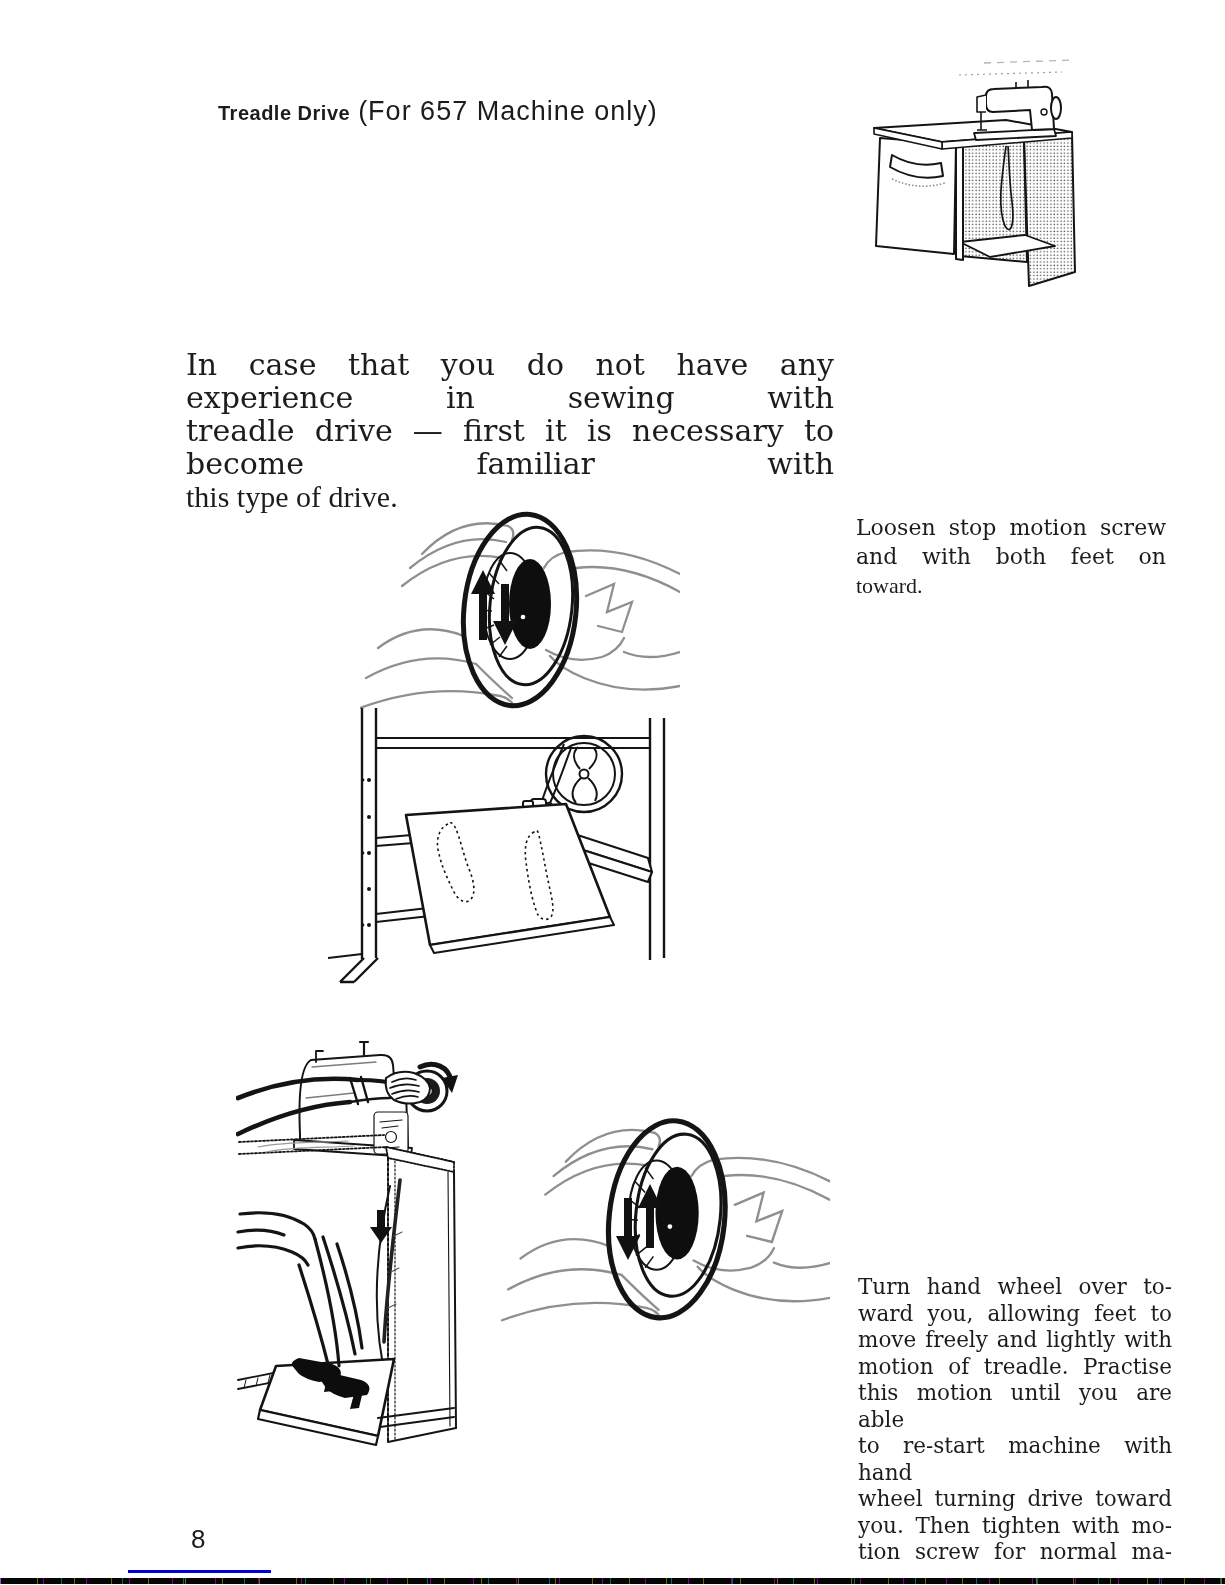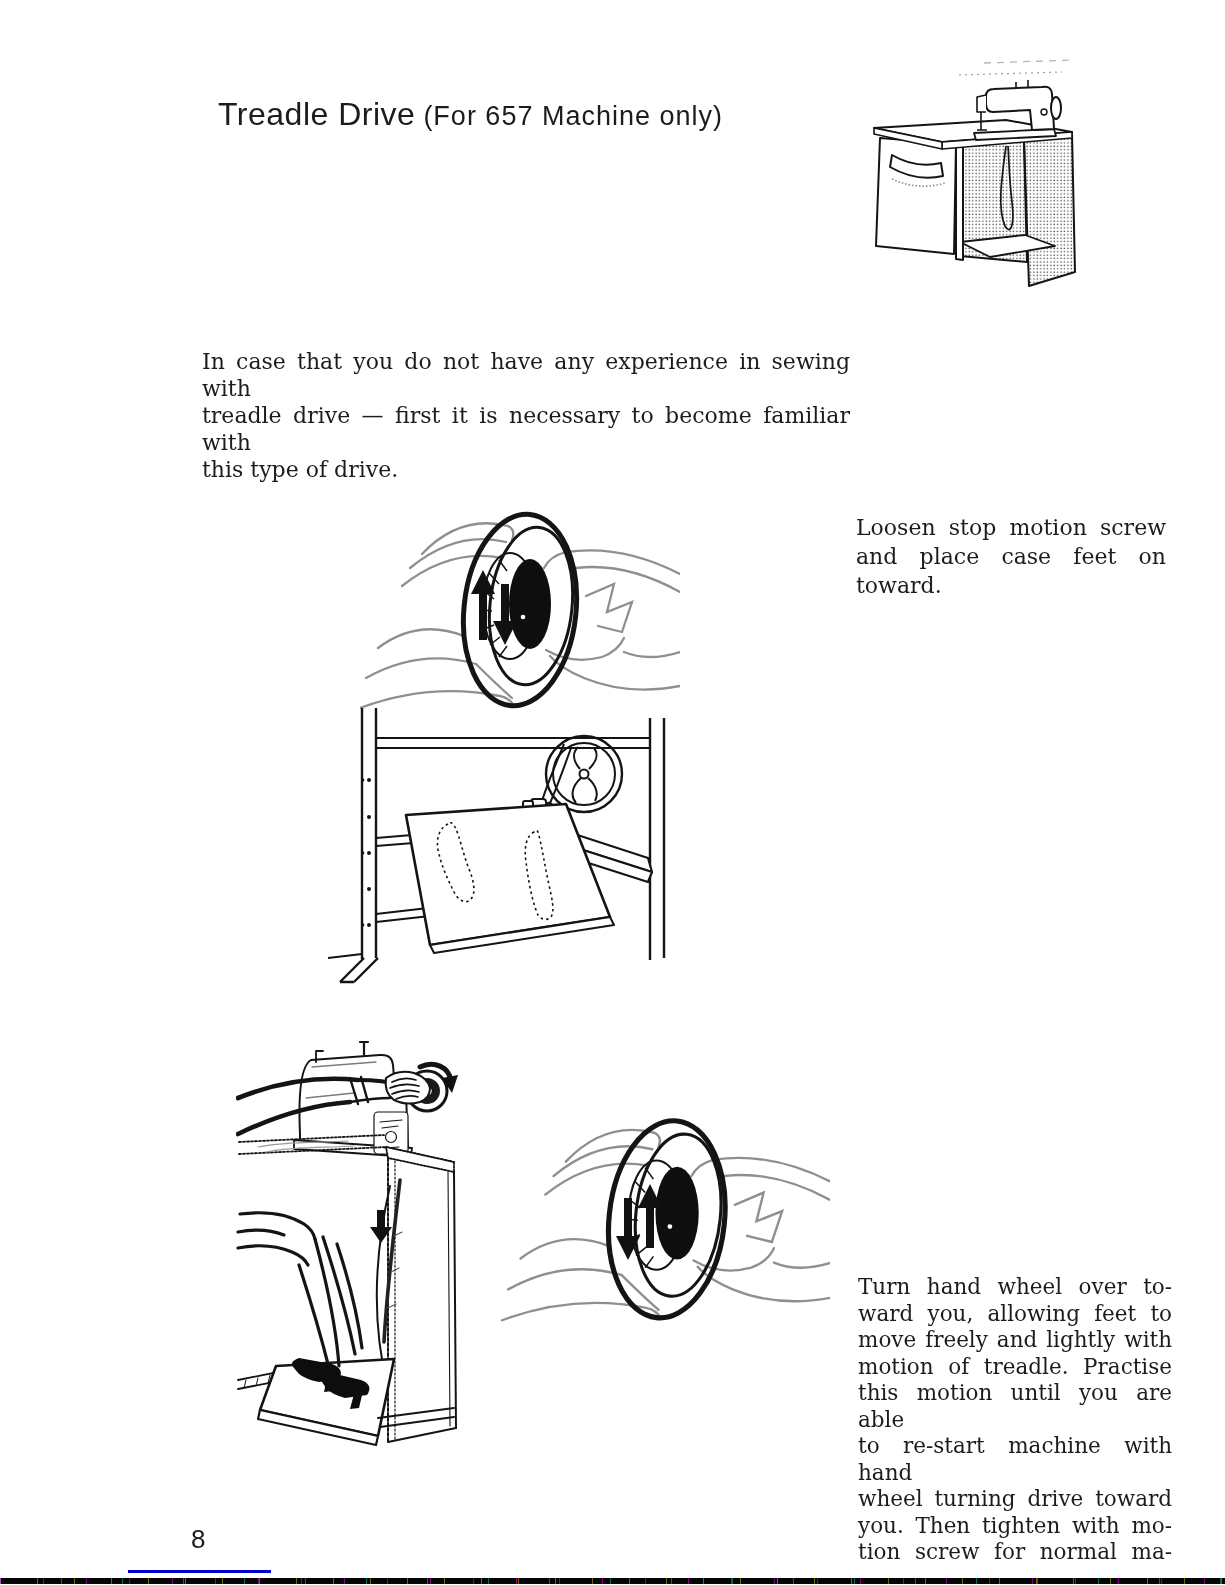--- a/index.html
+++ b/index.html
@@ -6,28 +6,28 @@
   .page{
     position:relative;width:1225px;height:1585px;background:#ffffff;
     font-family:"DejaVu Serif", serif;color:#1c1c1c;overflow:hidden;
     margin:0 auto;
   }
   .abs{position:absolute;}
   .title{
     left:218px;top:96px;font-family:"Liberation Sans", sans-serif;
     white-space:nowrap;
   }
-  .title .bold{font-size:32px;font-weight:normal;letter-spacing:0.5px;}
+  .title .bold{font-size:20px;font-weight:bold;letter-spacing:0.5px;}
   .title .rest{font-size:27px;font-weight:normal;margin-left:8px;letter-spacing:1px;}
   .textblock .line{
     text-align:justify;text-align-last:justify;
   }
-  .textblock .line.last{text-align-last:left;}
+  .textblock .line.last{text-align-last:left;font-family:Liberation Serif, serif;}
   .intro{
-    left:202px;top:348px;width:648px;font-size:22px;line-height:27px;
+    left:186px;top:348px;width:648px;font-size:30px;line-height:33px;
   }
   .cap-loosen{
     left:856px;top:477px;width:310px;font-size:22px;line-height:29px;margin-top:36px;
   }
   .cap-turn{
     left:858px;top:1238px;width:314px;font-size:21.5px;line-height:26.5px;margin-top:36px;
   }
   .pagenum{
     left:191px;top:1524px;font-family:"Liberation Sans", sans-serif;
     font-size:26px;
@@ -97,21 +97,21 @@
   </svg>
 
   <div class="abs textblock intro">
     <div class="line">In case that you do not have any experience in sewing with</div>
     <div class="line">treadle drive — first it is necessary to become familiar with</div>
     <div class="line last">this type of drive.</div>
   </div>
 
   <div class="abs textblock cap-loosen">
     <div class="line">Loosen stop motion screw</div>
-    <div class="line">and place case feet on</div>
+    <div class="line">and with both feet on</div>
     <div class="line last">toward.</div>
   </div>
 
   <svg class="abs" style="left:360px;top:500px;" width="320" height="222" viewBox="0 0 320 222">
     <defs>
       <g id="wheel-hands">
 
         <g fill="none" stroke="#8f8f8f" stroke-width="2.3" stroke-linecap="round">
           <path d="M62,54 Q100,14 148,26"></path>
           <path d="M50,68 Q96,30 146,42"></path>

